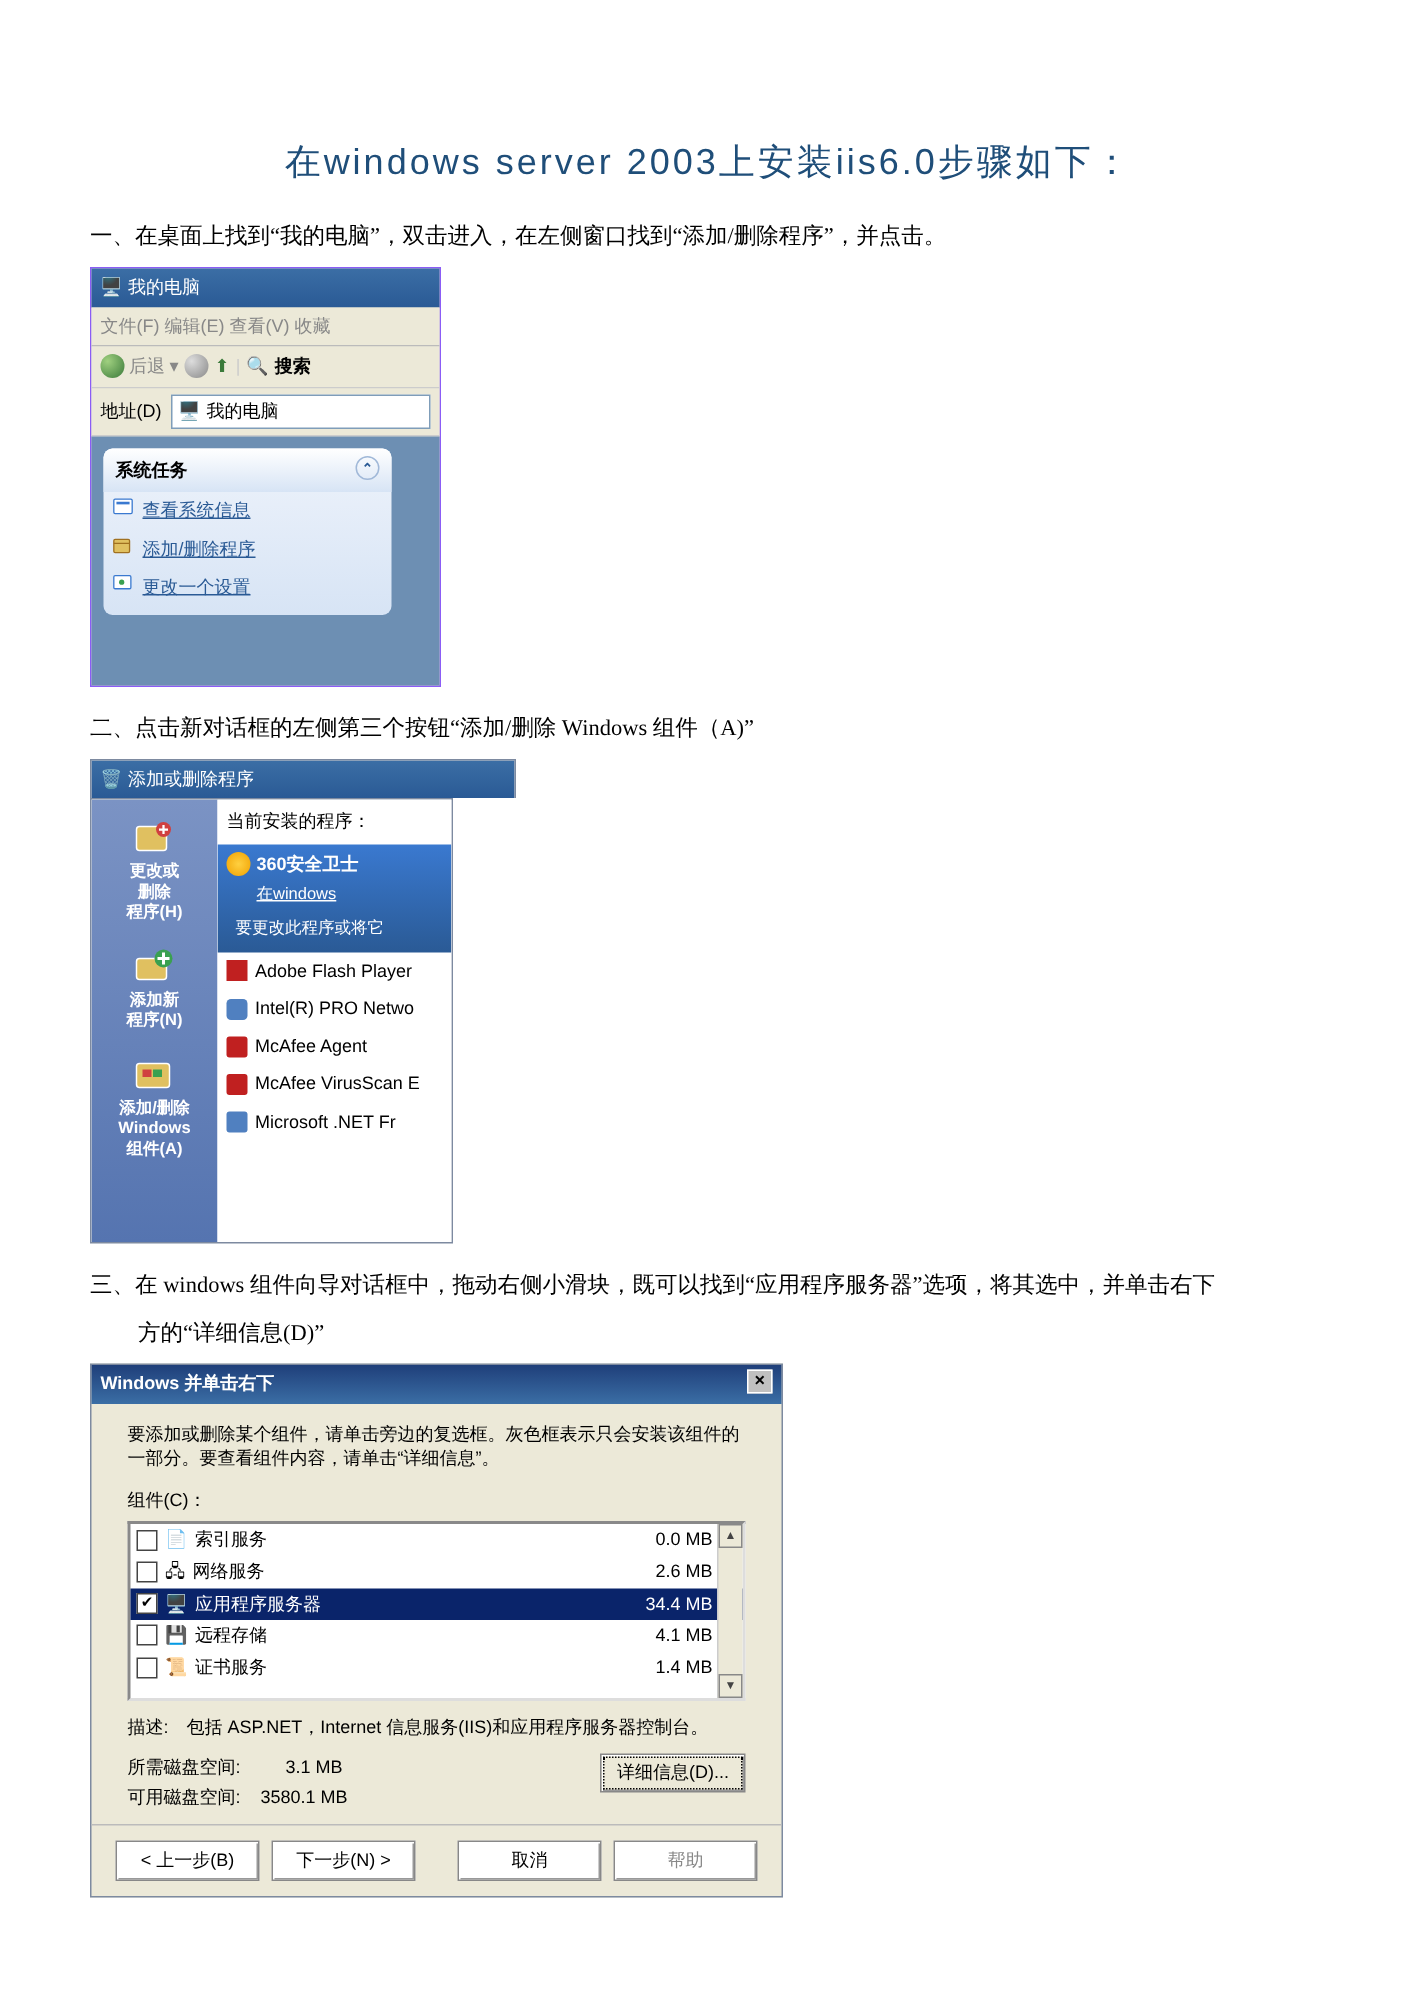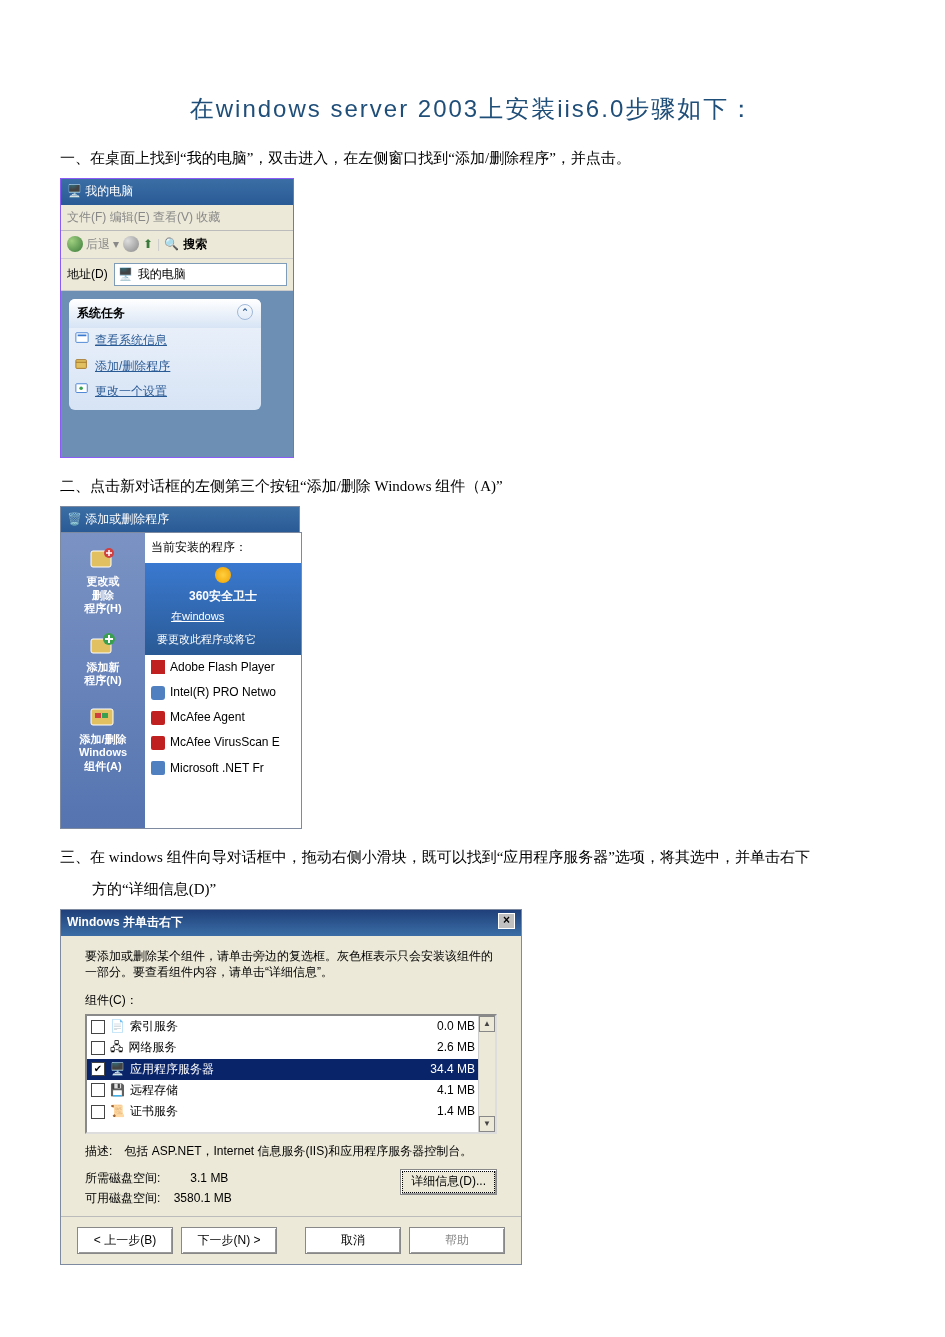--- a/index.html
+++ b/index.html
@@ -135,21 +135,21 @@
   }
   .fig2-wrap {
     position:relative;
   }
   .fig2-title {
     background: linear-gradient(#3b6ea5, #2a5a95);
     color:#fff;
     padding:3px 6px;
     font-family: Tahoma, "SimSun", sans-serif;
     font-size:12px;
-    width: 240px;
+    width: 284px;
     box-sizing:border-box;
     border:1px solid #7d8aa0;
     border-bottom:none;
   }
   .fig2 .sidebar {
     width: 84px;
     background: linear-gradient(#7b93c4, #5574b0);
     color:#fff;
     text-align:center;
     padding-top:6px;
@@ -177,21 +177,20 @@
   .fig2 .sel {
     background: linear-gradient(#3a79d0, #2a5a95);
     color:#fff;
     padding:4px 6px;
   }
   .fig2 .sel .name {
     font-weight:bold;
     display:flex;
     gap:4px;
     align-items:center;
-    flex-direction:column;
   }
   .fig2 .sel .sup {
     text-decoration: underline;
     font-size:11px;
     padding-left:20px;
     padding-top:2px;
   }
   .fig2 .sel .chg {
     font-size:11px;
     padding:6px 0 2px 6px;

